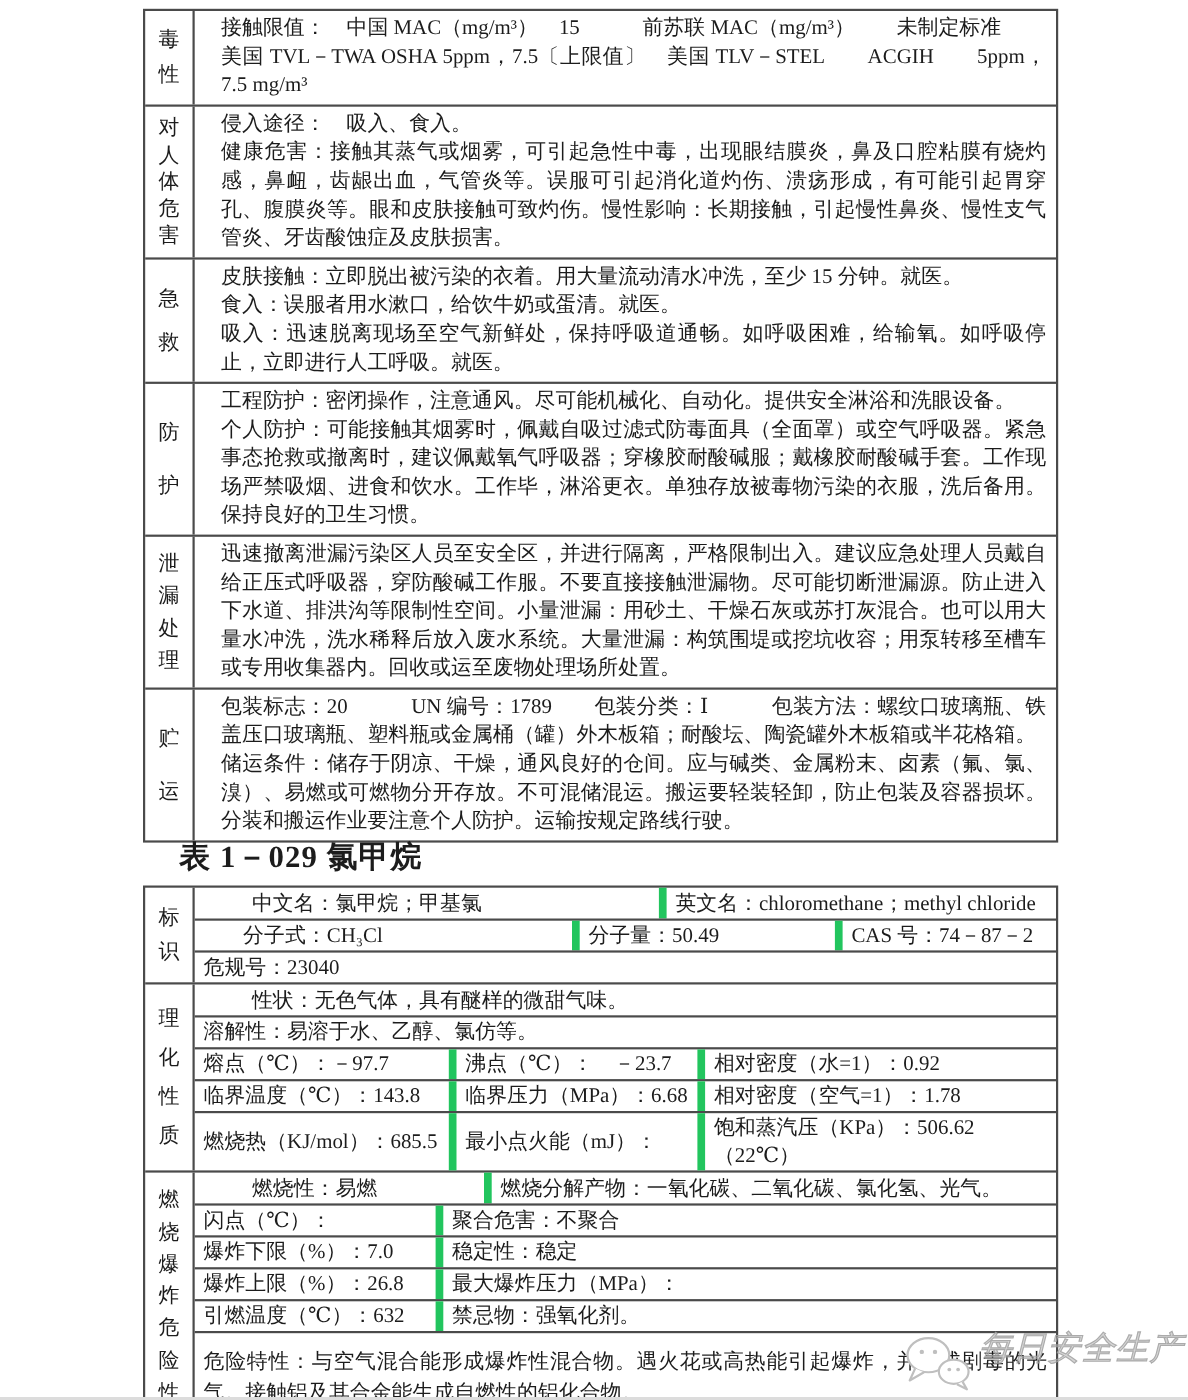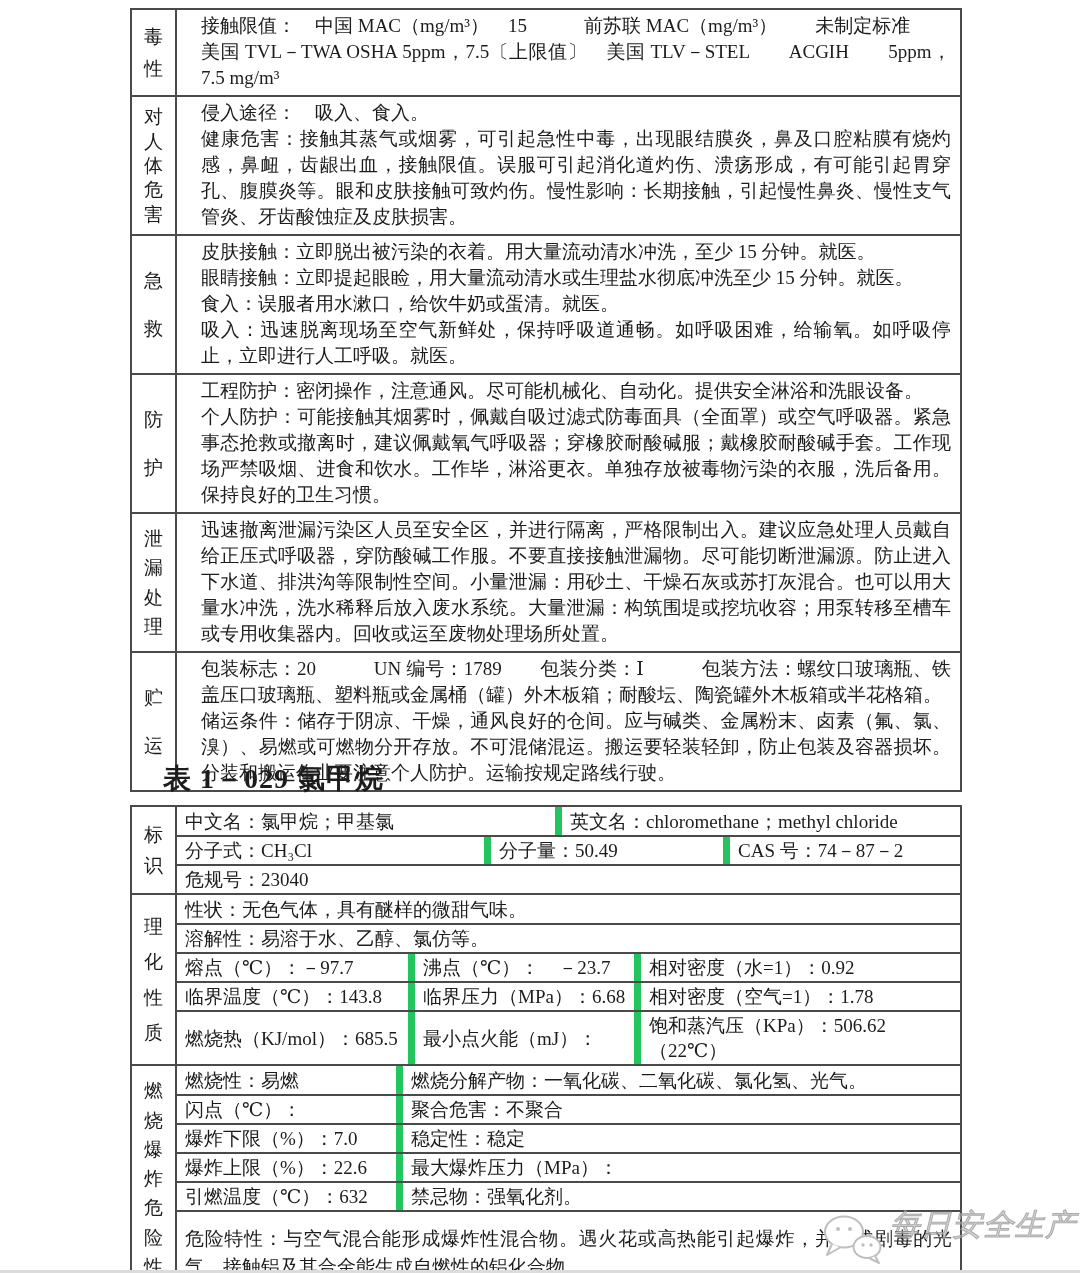--- a/index.html
+++ b/index.html
@@ -41,33 +41,33 @@
     line-height: 1;
   }
   .secbody { flex: 1; min-width: 0; padding: 3px 9px 4px 24px; }
   .ln {
     font-size: 19px;
     line-height: 26px;
     text-align: justify;
   }
   .rows { flex: 1; min-width: 0; display: flex; flex-direction: column; }
   .row { display: flex; align-items: stretch; border-top: 2px solid #4a4a4a; min-height: 28px; }
-  .row:first-child { border-top: none; }
+  .row:first-child { border-top: none; margin-left: 44px; }
   .row > .cell {
     border-left: 7px solid #22c55e;
     padding: 1px 8px;
     font-size: 19px;
     line-height: 25px;
     display: flex;
     align-items: center;
   }
   .row > .cell:first-child { border-left: none; }
   .grow { flex: 1; min-width: 0; }
   .w-cn   { flex: 0 0 378px; }
-  .w-f1   { flex: 0 0 307px; }
+  .w-f1   { flex: 0 0 307px; margin-left: 36px; }
   .w-f2   { flex: 0 0 239px; }
   .w-p1   { flex: 0 0 231px; }
   .w-p2   { flex: 0 0 226px; text-align: center; }
   .w-x1   { flex: 0 0 219px; }
   .row-hazard { min-height: 81px; }
   .row-hazard .cell { display: block; padding-top: 13px; }
   .row-hazard .cell .ln { line-height: 28px; }
   .heading {
     position: absolute;
     left: 163px;
@@ -126,34 +126,33 @@
         <div class="vlabel">
             <span>对</span>
             <span>人</span>
             <span>体</span>
             <span>危</span>
             <span>害</span>
           </div>
       </div>
       <div class="secbody">
         <div class="ln">侵入途径：　吸入、食入。</div>
-        <div class="ln">健康危害：接触其蒸气或烟雾，可引起急性中毒，出现眼结膜炎，鼻及口腔粘膜有烧灼感，鼻衄，齿龈出血，接触限值。误服可引起消化道灼伤、溃疡形成，有可能引起胃穿孔、腹膜炎等。眼和皮肤接触可致灼伤。慢性影响：长期接触，引起慢性鼻炎、慢性支气管炎、牙齿酸蚀症及皮肤损害。</div>
+        <div class="ln">健康危害：接触其蒸气或烟雾，可引起急性中毒，出现眼结膜炎，鼻及口腔粘膜有烧灼感，鼻衄，齿龈出血，气管炎等。误服可引起消化道灼伤、溃疡形成，有可能引起胃穿孔、腹膜炎等。眼和皮肤接触可致灼伤。慢性影响：长期接触，引起慢性鼻炎、慢性支气管炎、牙齿酸蚀症及皮肤损害。</div>
       </div>
     </div>
 
     <div class="sec">
       <div class="seclabel">
         <div class="vlabel">
             <span>急</span>
             <span>救</span>
           </div>
       </div>
       <div class="secbody">
         <div class="ln">皮肤接触：立即脱出被污染的衣着。用大量流动清水冲洗，至少 15 分钟。就医。</div>
-        <div class="ln">眼睛接触：立即提起眼睑，用大量流动清水或生理盐水彻底冲洗至少 15 分钟。就医。</div>
         <div class="ln">食入：误服者用水漱口，给饮牛奶或蛋清。就医。</div>
         <div class="ln">吸入：迅速脱离现场至空气新鲜处，保持呼吸道通畅。如呼吸困难，给输氧。如呼吸停止，立即进行人工呼吸。就医。</div>
       </div>
     </div>
 
     <div class="sec">
       <div class="seclabel">
         <div class="vlabel">
             <span>防</span>
             <span>护</span>
@@ -274,21 +273,21 @@
         </div>
         <div class="row">
           <div class="cell w-x1">闪点（℃）：</div>
           <div class="cell grow">聚合危害：不聚合</div>
         </div>
         <div class="row">
           <div class="cell w-x1">爆炸下限（%）：7.0</div>
           <div class="cell grow">稳定性：稳定</div>
         </div>
         <div class="row">
-          <div class="cell w-x1">爆炸上限（%）：22.6</div>
+          <div class="cell w-x1">爆炸上限（%）：26.8</div>
           <div class="cell grow">最大爆炸压力（MPa）：</div>
         </div>
         <div class="row">
           <div class="cell w-x1">引燃温度（℃）：632</div>
           <div class="cell grow">禁忌物：强氧化剂。</div>
         </div>
         <div class="row row-hazard">
           <div class="cell grow">
             <div class="ln">危险特性：与空气混合能形成爆炸性混合物。遇火花或高热能引起爆炸，并生成剧毒的光气。接触铝及其合金能生成自燃性的铝化合物。</div>
           </div>

